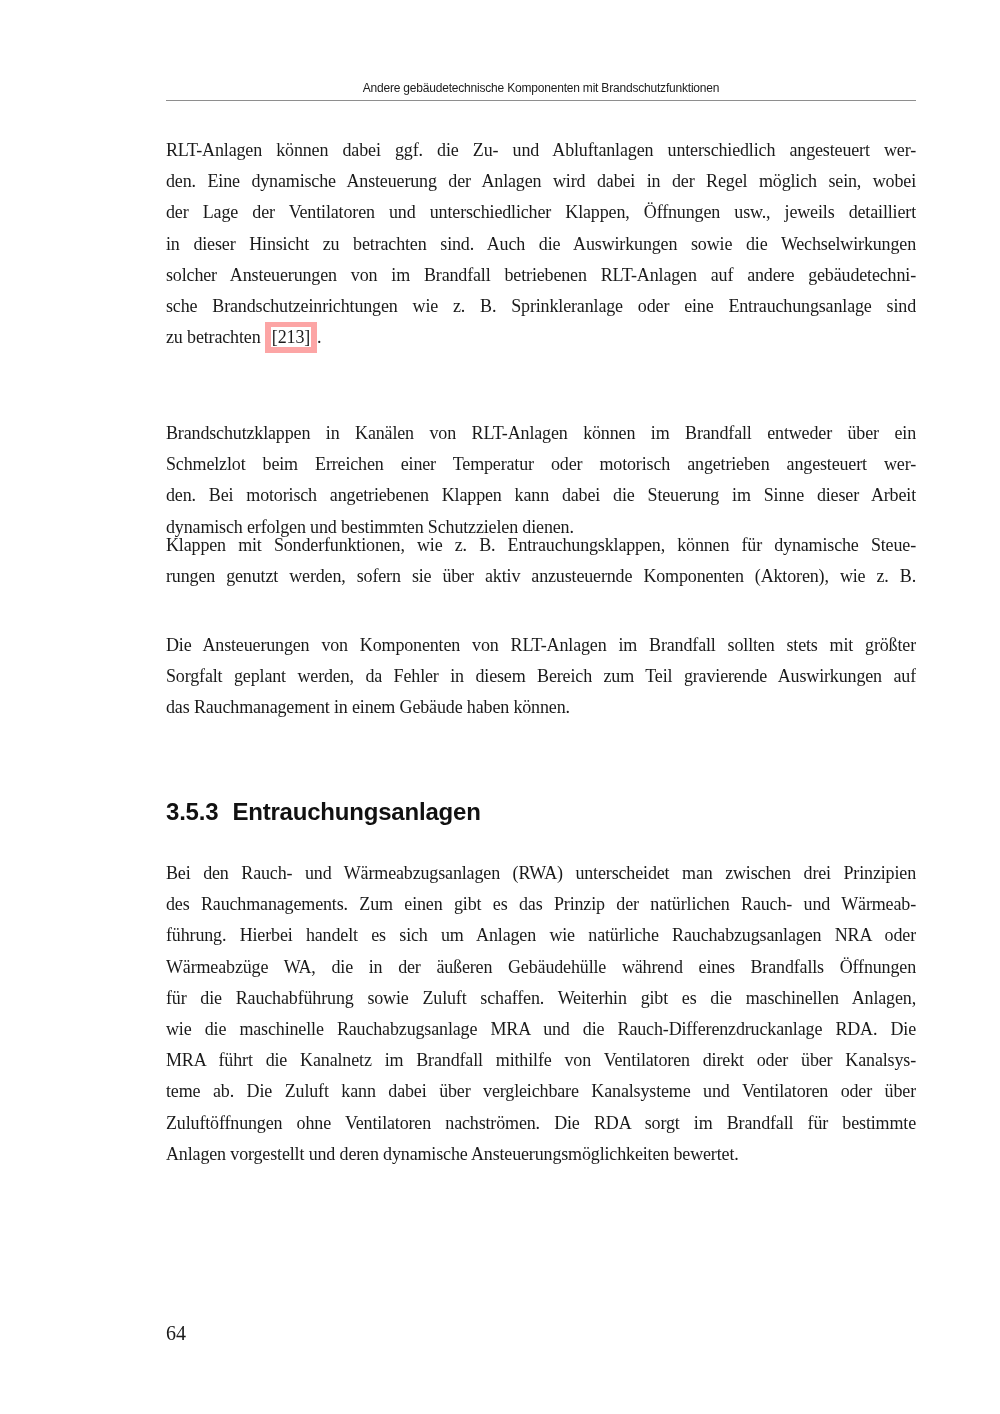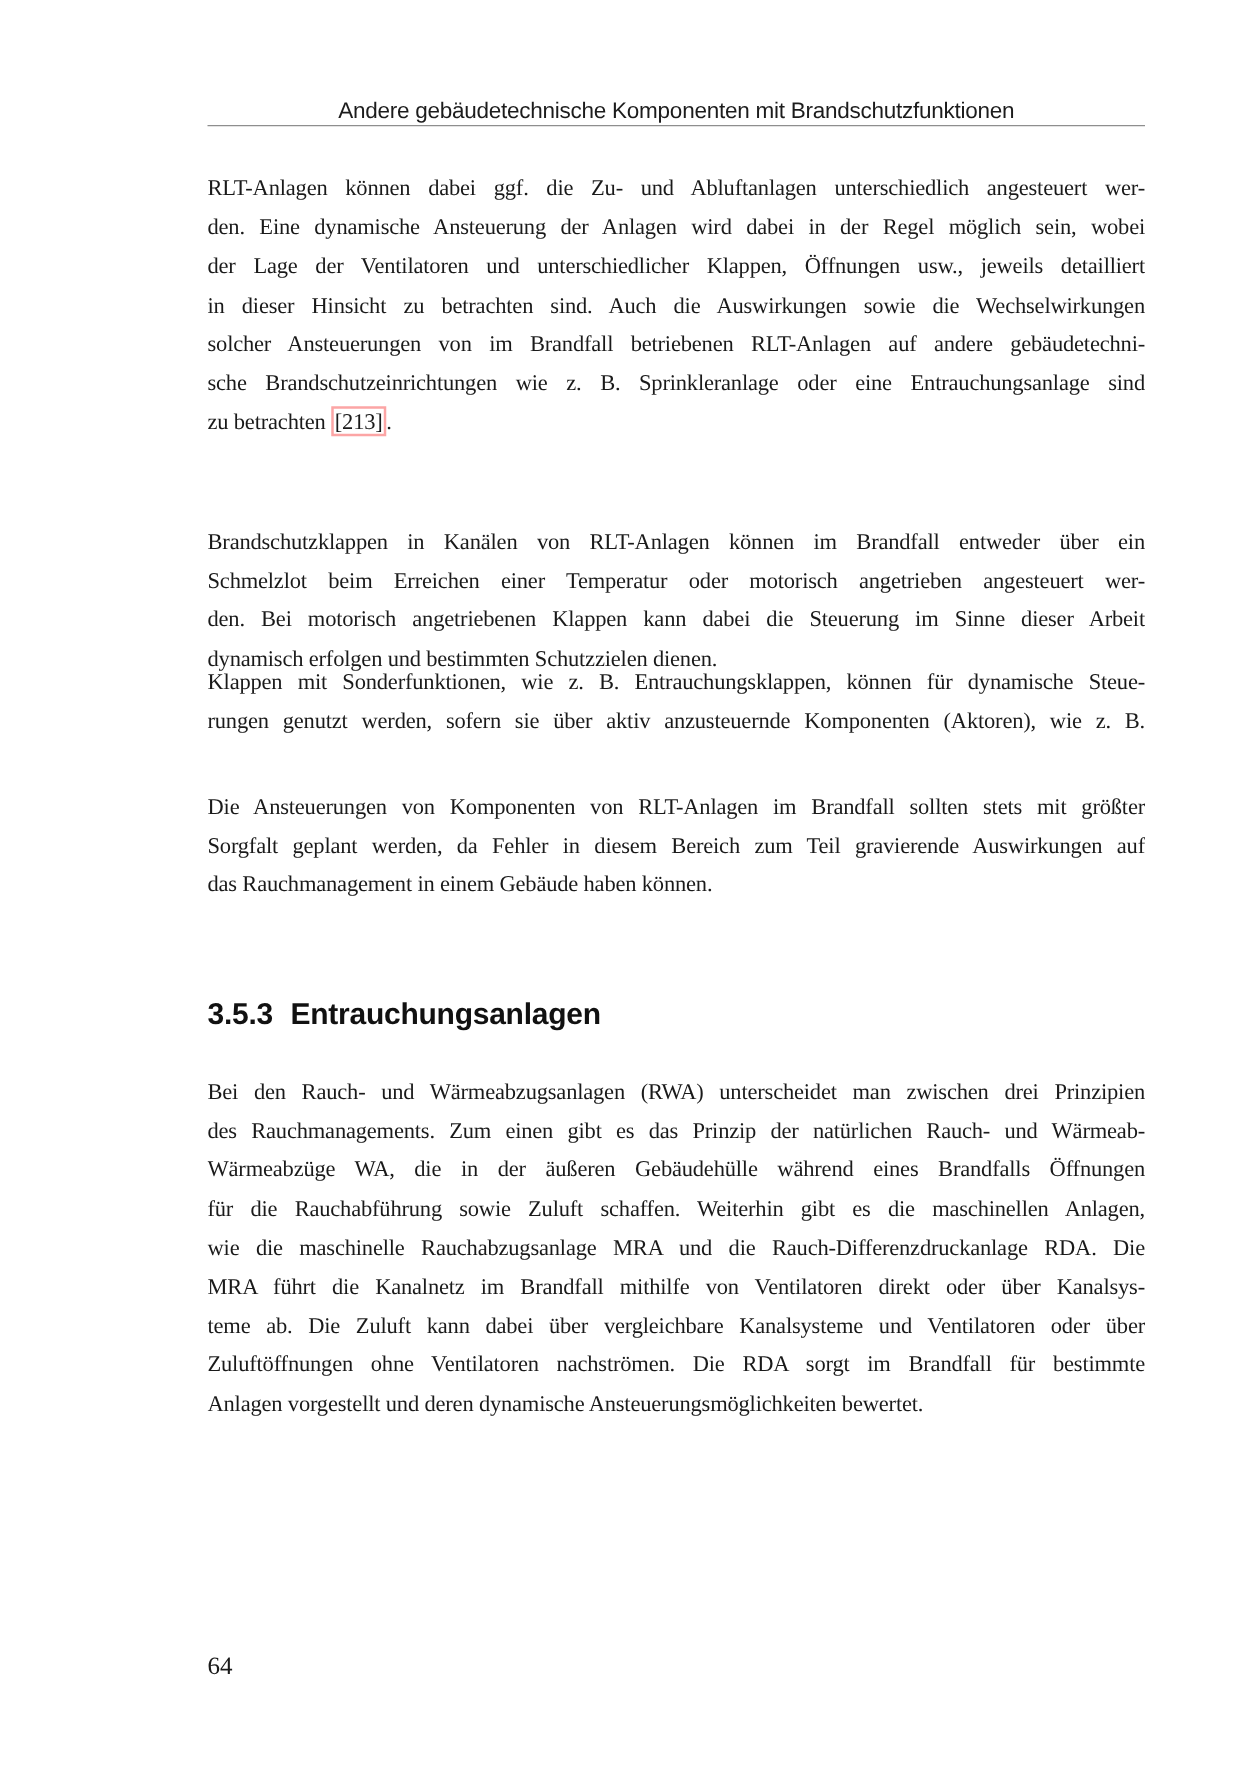--- a/index.html
+++ b/index.html
@@ -16,21 +16,21 @@
     color: #1a1a1a;
     overflow: hidden;
   }
   .running-head {
     position: absolute;
     top: 78px;
     left: 166px;
     width: 750px;
     text-align: center;
     font-family: "Liberation Sans", sans-serif;
-    font-size: 18px;
+    font-size: 12px;
     line-height: 20px;
     color: #1c1c1c;
     letter-spacing: -0.2px;
   }
   .head-rule {
     position: absolute;
     top: 100px;
     left: 166px;
     width: 750px;
     height: 0;
@@ -52,21 +52,21 @@
   }
   .para .line.last {
     text-align-last: left;
   }
   #para-0 { top: 135px; }
   #para-1 { top: 398px; margin-top: 20px; }
   #para-2 { top: 530px; }
   #para-3 { top: 630px; }
   #para-4 { top: 858px; }
   .cite {
-    border: 2px solid #fca5a5;
+    border: 6px solid #fca5a5;
     padding: 0 1px;
     color: #1a1a1a;
     cursor: pointer;
   }
   .section-heading {
     position: absolute;
     top: 800px;
     left: 166px;
     width: 750px;
     font-family: "Liberation Sans", sans-serif;
@@ -126,20 +126,21 @@
       <div class="line last"><span>das Rauchmanagement in einem Gebäude haben können.</span></div>
     </div>
 
   <div class="section-heading">
     <span class="sec-num">3.5.3</span><span>Entrauchungsanlagen</span>
   </div>
 
   <div class="para" id="para-4">
       <div class="line"><span>Bei den Rauch- und Wärmeabzugsanlagen (RWA) unterscheidet man zwischen drei Prinzipien</span></div>
       <div class="line"><span>des Rauchmanagements. Zum einen gibt es das Prinzip der natürlichen Rauch- und Wärmeab-</span></div>
+      <div class="line"><span>führung. Hierbei handelt es sich um Anlagen wie natürliche Rauchabzugsanlagen NRA oder</span></div>
       <div class="line"><span>Wärmeabzüge WA, die in der äußeren Gebäudehülle während eines Brandfalls Öffnungen</span></div>
       <div class="line"><span>für die Rauchabführung sowie Zuluft schaffen. Weiterhin gibt es die maschinellen Anlagen,</span></div>
       <div class="line"><span>wie die maschinelle Rauchabzugsanlage MRA und die Rauch-Differenzdruckanlage RDA. Die</span></div>
       <div class="line"><span>MRA führt die Kanalnetz im Brandfall mithilfe von Ventilatoren direkt oder über Kanalsys-</span></div>
       <div class="line"><span>teme ab. Die Zuluft kann dabei über vergleichbare Kanalsysteme und Ventilatoren oder über</span></div>
       <div class="line"><span>Zuluftöffnungen ohne Ventilatoren nachströmen. Die RDA sorgt im Brandfall für bestimmte</span></div>
       <div class="line last"><span>Anlagen vorgestellt und deren dynamische Ansteuerungsmöglichkeiten bewertet.</span></div>
     </div>
 
   <div class="page-number">64</div>

